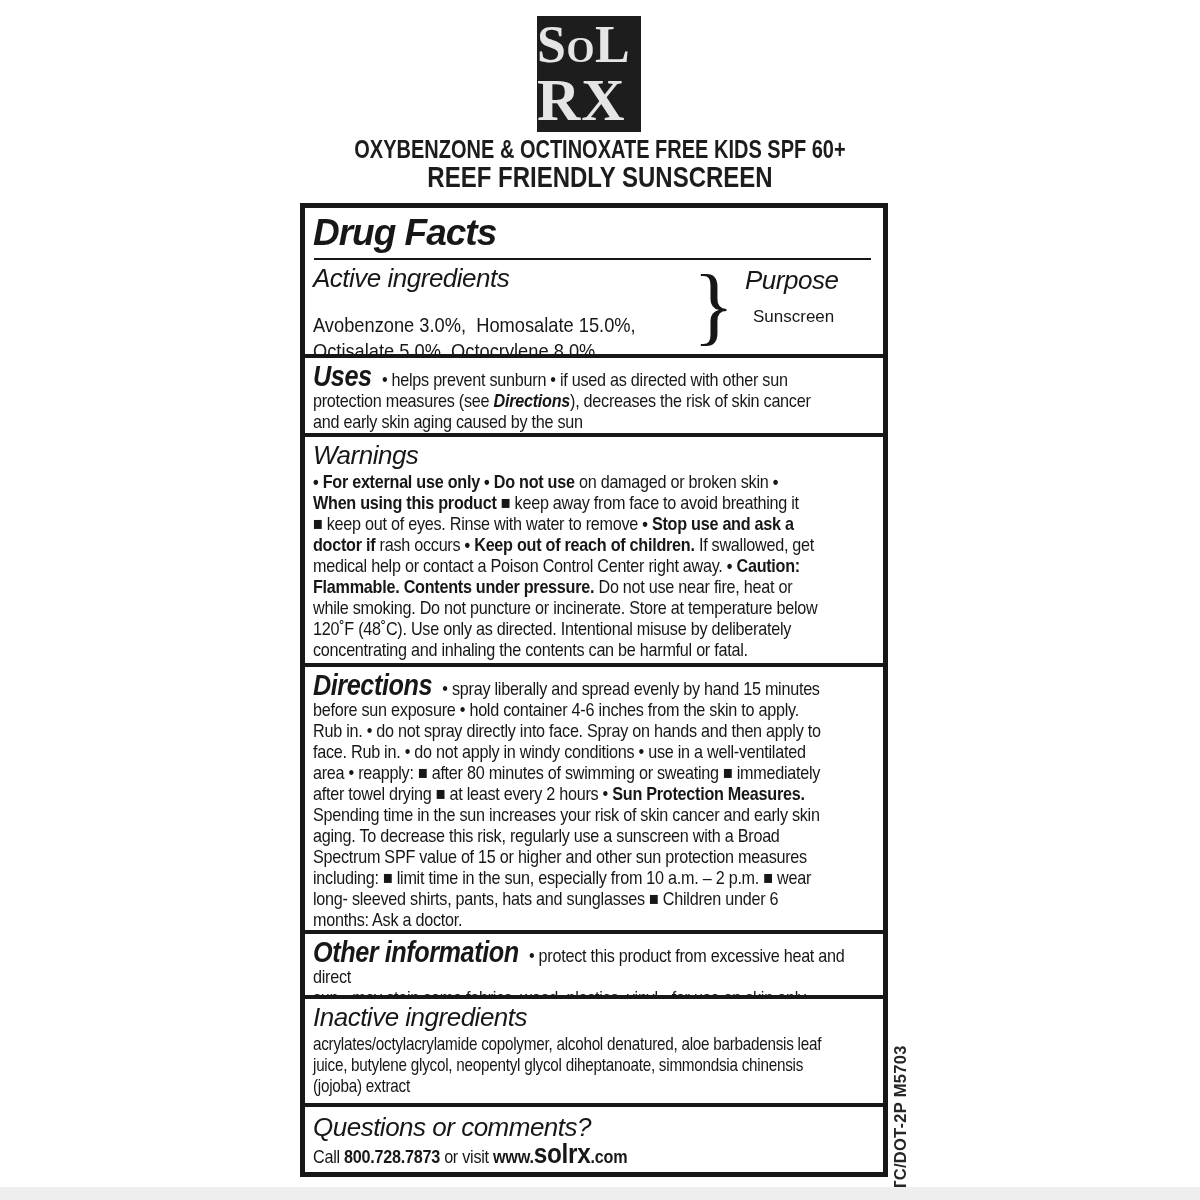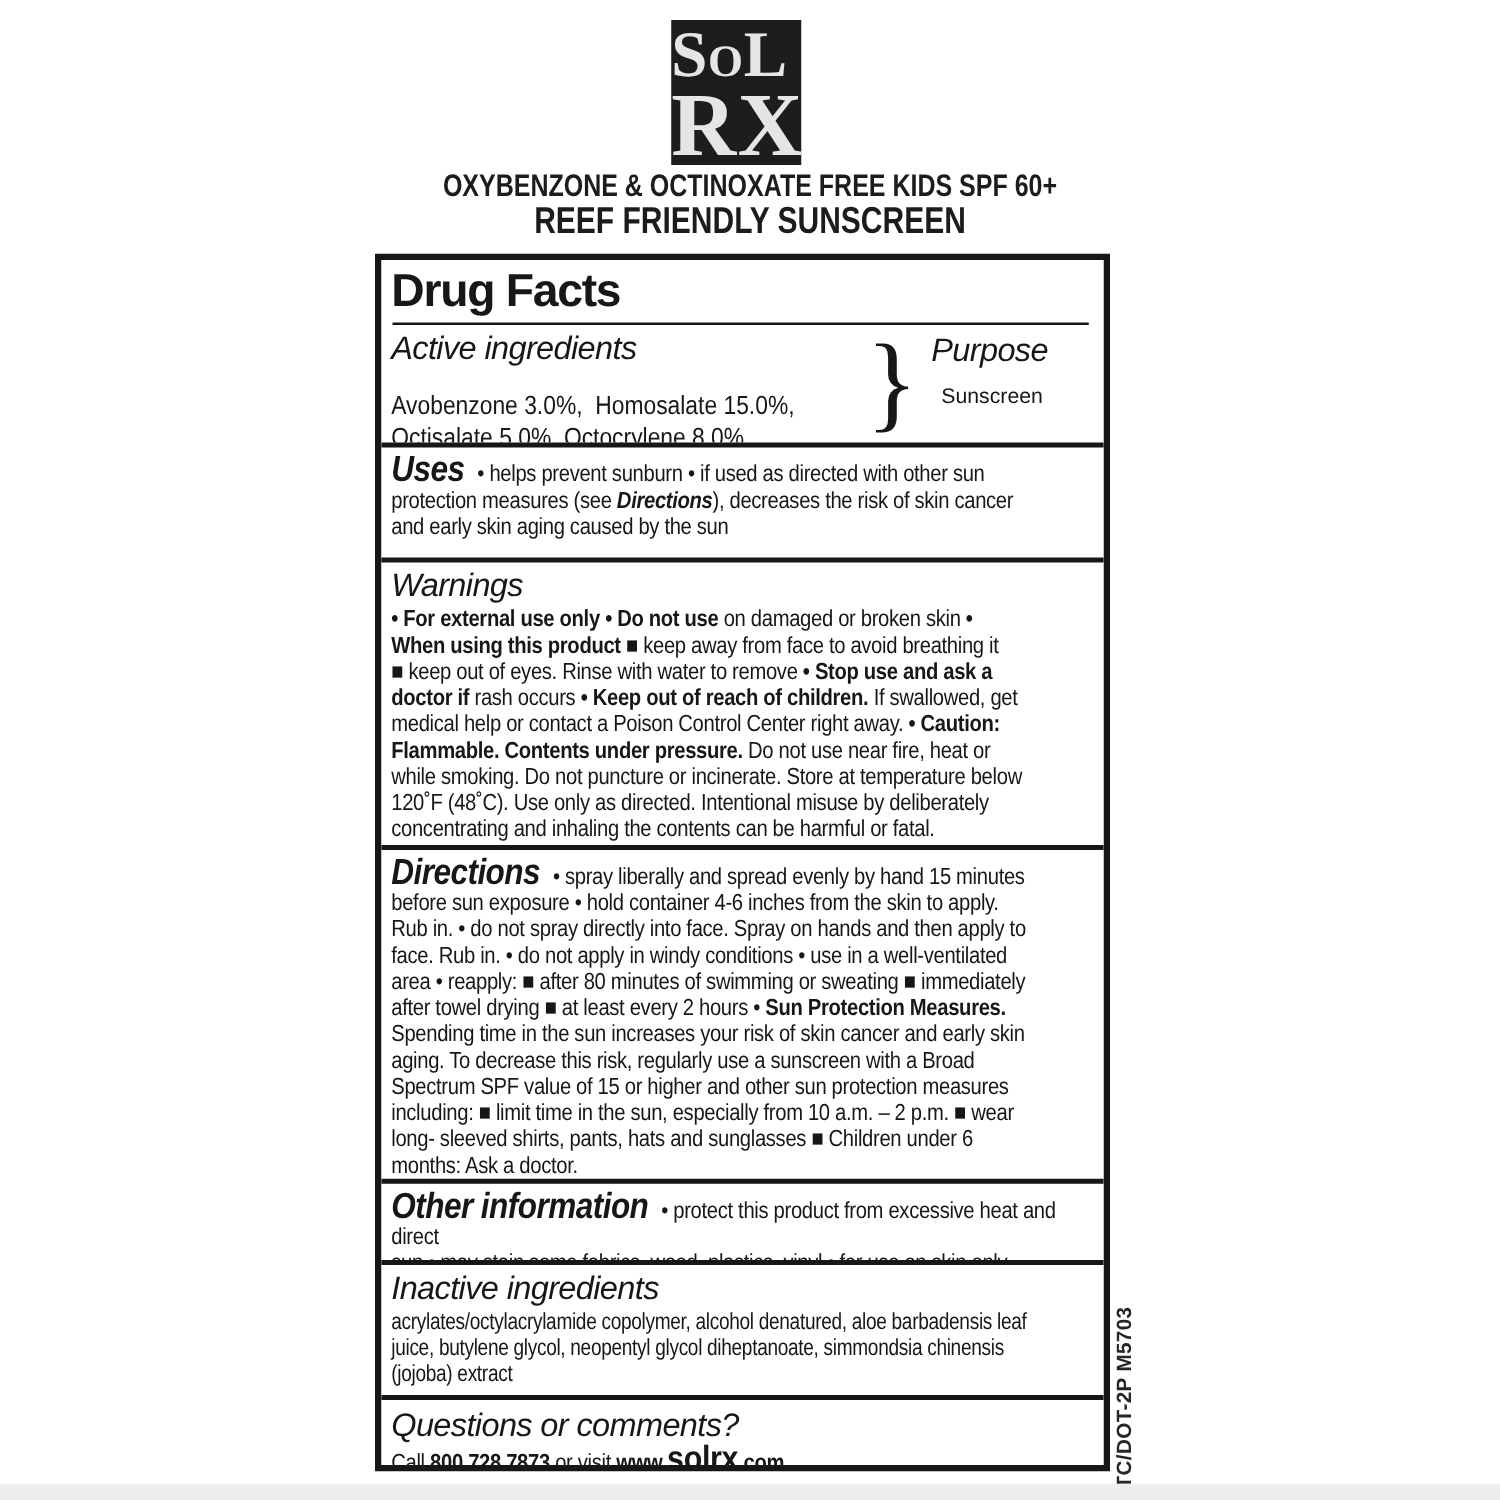--- a/index.html
+++ b/index.html
@@ -9,40 +9,40 @@
     font-family:"Liberation Sans", sans-serif;
     -webkit-font-smoothing:antialiased;
   }
   
   .logo{
     position:absolute;left:537px;top:16px;width:104px;height:116px;
     background:#1d1d1d;color:#e5e5e5;text-align:left;
     font-family:"Liberation Serif", serif;font-weight:700;
   }
   .logo-top{display:block;font-variant:small-caps;font-size:52px;line-height:54px;margin-top:2px;letter-spacing:0.5px}
-  .logo-bottom{display:block;font-size:72px;line-height:56px;letter-spacing:1px}
+  .logo-bottom{display:block;font-size:60px;line-height:56px;letter-spacing:1px}
   .sub{position:absolute;left:0;width:1200px;text-align:center;font-weight:700;color:#1c1c1c;white-space:nowrap}
   .sub1{top:135px;font-size:25px;transform:scaleX(0.8);letter-spacing:0px}
   .sub2{top:160px;font-size:30px;transform:scaleX(0.8)}
   
   .panel{
     position:absolute;left:300px;top:203px;width:588px;height:974px;
     border:5px solid #171717;box-sizing:border-box;background:#fff;overflow:hidden;
   }
   .sec{box-sizing:border-box;position:relative;overflow:hidden;padding:5px 8px 0 8px}
   .divided{border-top:4px solid #171717}
   .s-title{height:53px;padding-top:6px}
   .s-active{height:93px;padding-top:4px}
-  .s-uses{height:92px}
+  .s-uses{height:79px}
   .s-warnings{height:230px}
   .s-directions{height:267px}
   .s-other{height:65px}
   .s-inactive{height:108px}
   .s-questions{height:67px;padding-top:7px}
-  .df-title{font-size:37px;line-height:38px;font-weight:700;letter-spacing:-1px}
+  .df-title{font-size:37px;line-height:38px;font-weight:700;font-style:italic;letter-spacing:-1px}
   .title-rule{position:absolute;left:9px;right:12px;bottom:1px;height:2px;background:#171717}
   .bhead{font-size:26px;line-height:27px;font-weight:400;font-style:italic;letter-spacing:-0.5px}
   .ihead{font-size:29px;line-height:0.8;font-weight:700;font-style:italic;letter-spacing:-0.5px;padding-right:7px}
   .rich-p{
     margin:2px 0 0;font-size:18.6px;line-height:21px;letter-spacing:-0.3px;
     white-space:pre-line;width:654px;transform:scaleX(0.87);transform-origin:0 0;
   }
   .s-inactive .rich-p{width:692px;transform:scaleX(0.82)}
   .b{font-weight:700}
   .i{font-style:italic}

